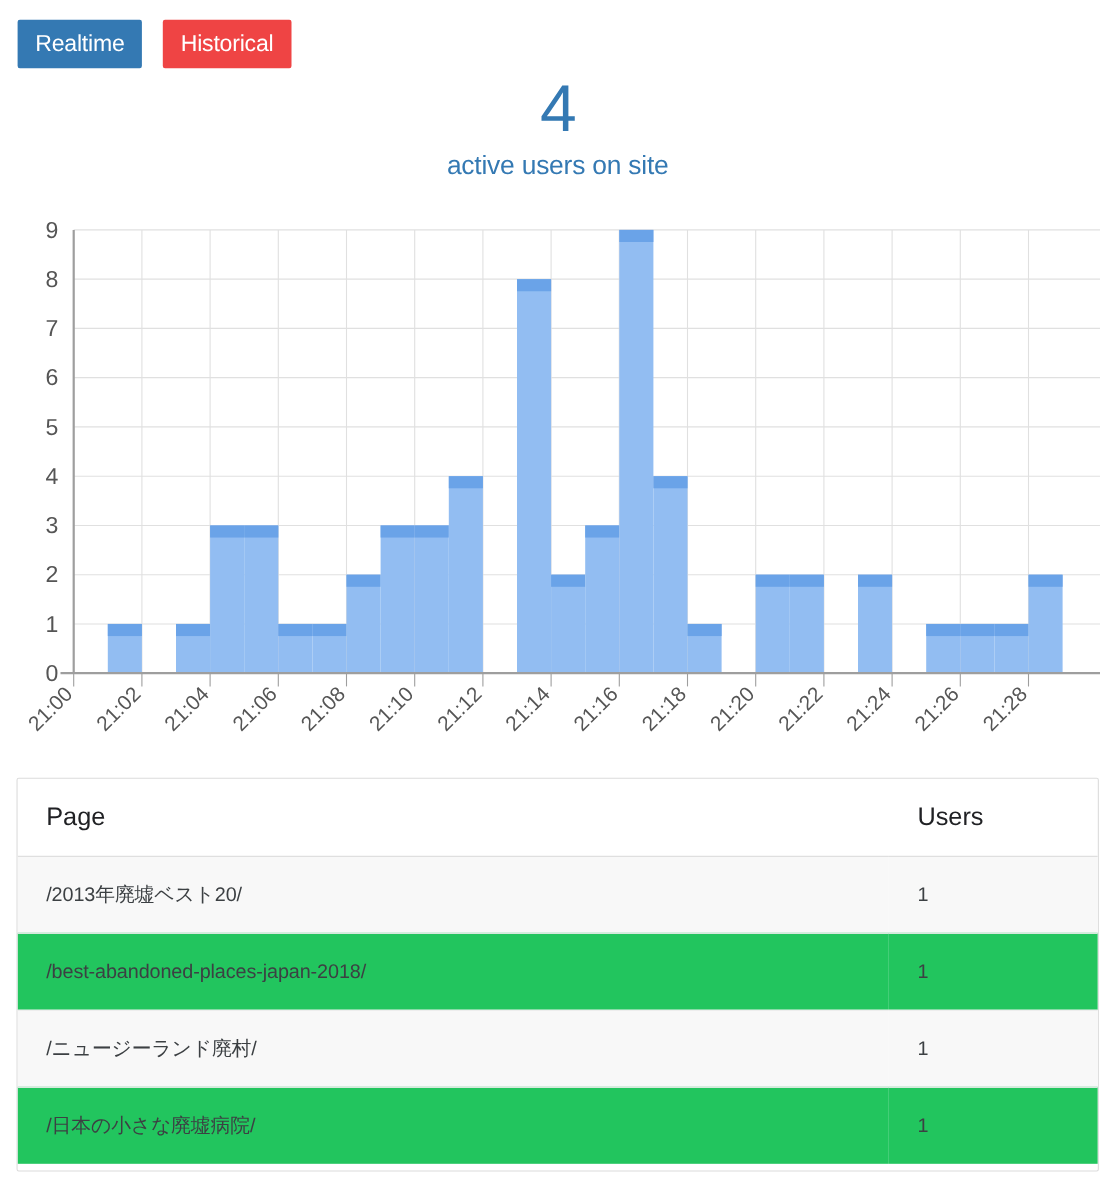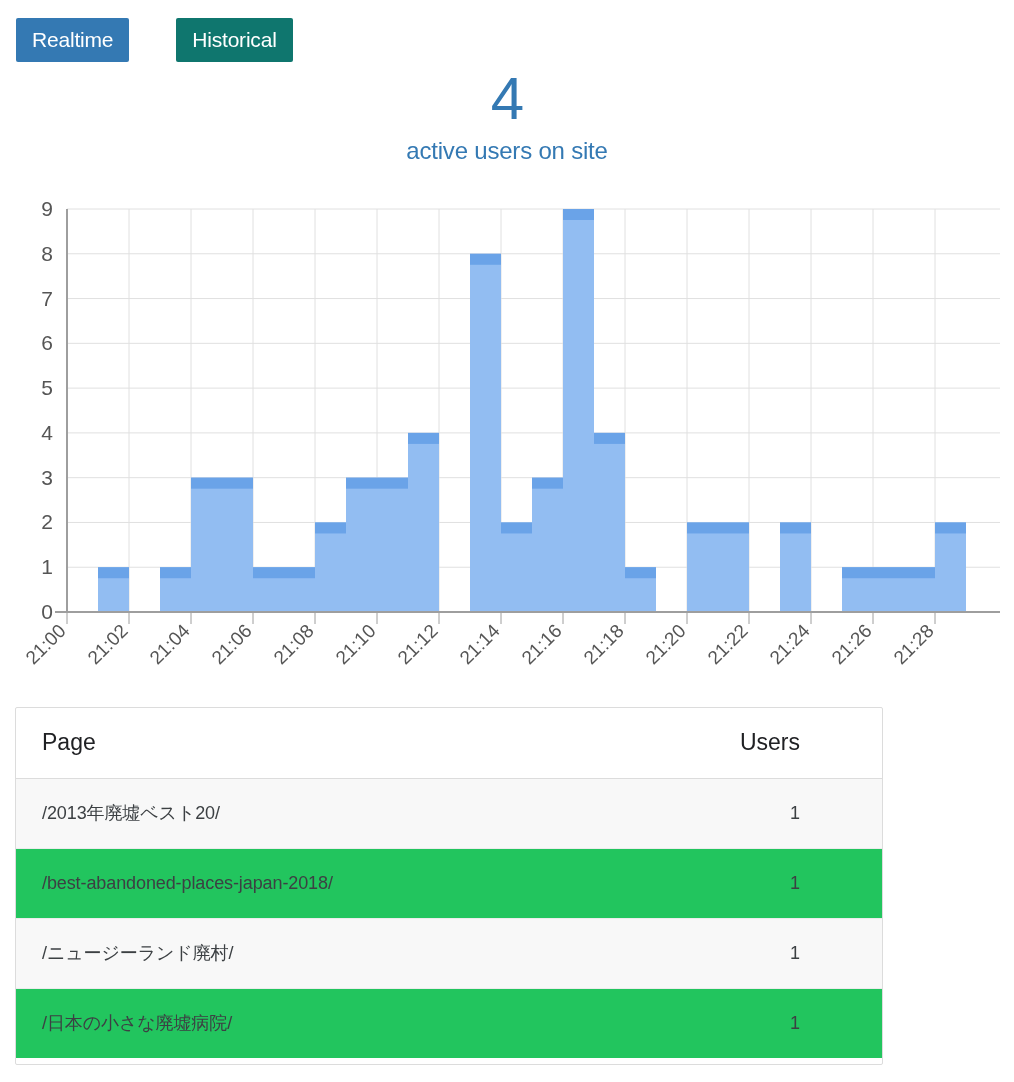--- a/index.html
+++ b/index.html
@@ -17,21 +17,21 @@
   .tab {
     border: 0; outline: 0; cursor: pointer;
     color: #ffffff;
     font-family: "Liberation Sans", "DejaVu Sans", sans-serif;
     font-size: 21px; line-height: 1;
     padding: 11px 16px 12px 16px;
     border-radius: 2px;
     letter-spacing: -0.2px;
   }
   .tab-active   { background: #3479b3; }
-  .tab-inactive { background: #0f766e; margin-left: 28px; }
+  .tab-inactive { background: #ef4444; }
 
   
   .counter-wrap { position: absolute; left: 0; top: 68px; width: 1014px; text-align: center; }
   .counter-number {
     color: #3479b3; font-size: 60px; line-height: 62px;
     font-weight: 400; letter-spacing: -1px;
   }
   .counter-label {
     color: #3479b3; font-size: 24px; line-height: 28px;
     margin-top: 7px; letter-spacing: -0.2px;
@@ -45,36 +45,36 @@
     font-size: 21px; fill: #555555;
   }
   .xtick-label {
     font-family: "Liberation Sans", "DejaVu Sans", sans-serif;
     font-size: 19px; fill: #555555;
   }
 
   
   .table-card {
     position: absolute; left: 15px; top: 707px;
-    width: 868px; height: 358px;
+    width: 984px; height: 358px;
     border: 1px solid #dcdcdc; border-radius: 2px;
     background: #ffffff; overflow: hidden;
   }
   table.pages { width: 100%; border-collapse: collapse; table-layout: fixed; }
   table.pages th, table.pages td {
     font-family: "Liberation Sans", "DejaVu Sans", sans-serif;
     text-align: left; vertical-align: middle;
     padding: 0 26px; height: 70px;
   }
   table.pages thead th {
     font-size: 23px; font-weight: 400; color: #202124;
     border-bottom: 1px solid #dcdcdc; height: 70px;
   }
   table.pages th.col-users, table.pages td.col-users {
-    width: 190px; text-align: right; padding-right: 82px;
+    width: 190px; text-align: left; padding-right: 82px;
   }
   table.pages tbody td {
     font-size: 18px; color: #3c4043; letter-spacing: -0.1px;
   }
   table.pages tbody tr.odd  td { background: #f8f8f8; }
   table.pages tbody tr.even td { background: #22c55e; }
   table.pages tbody tr td { border-bottom: 1px solid #ececec; }
   table.pages tbody tr:last-child td { border-bottom: 0; }
 </style>
 </head>

